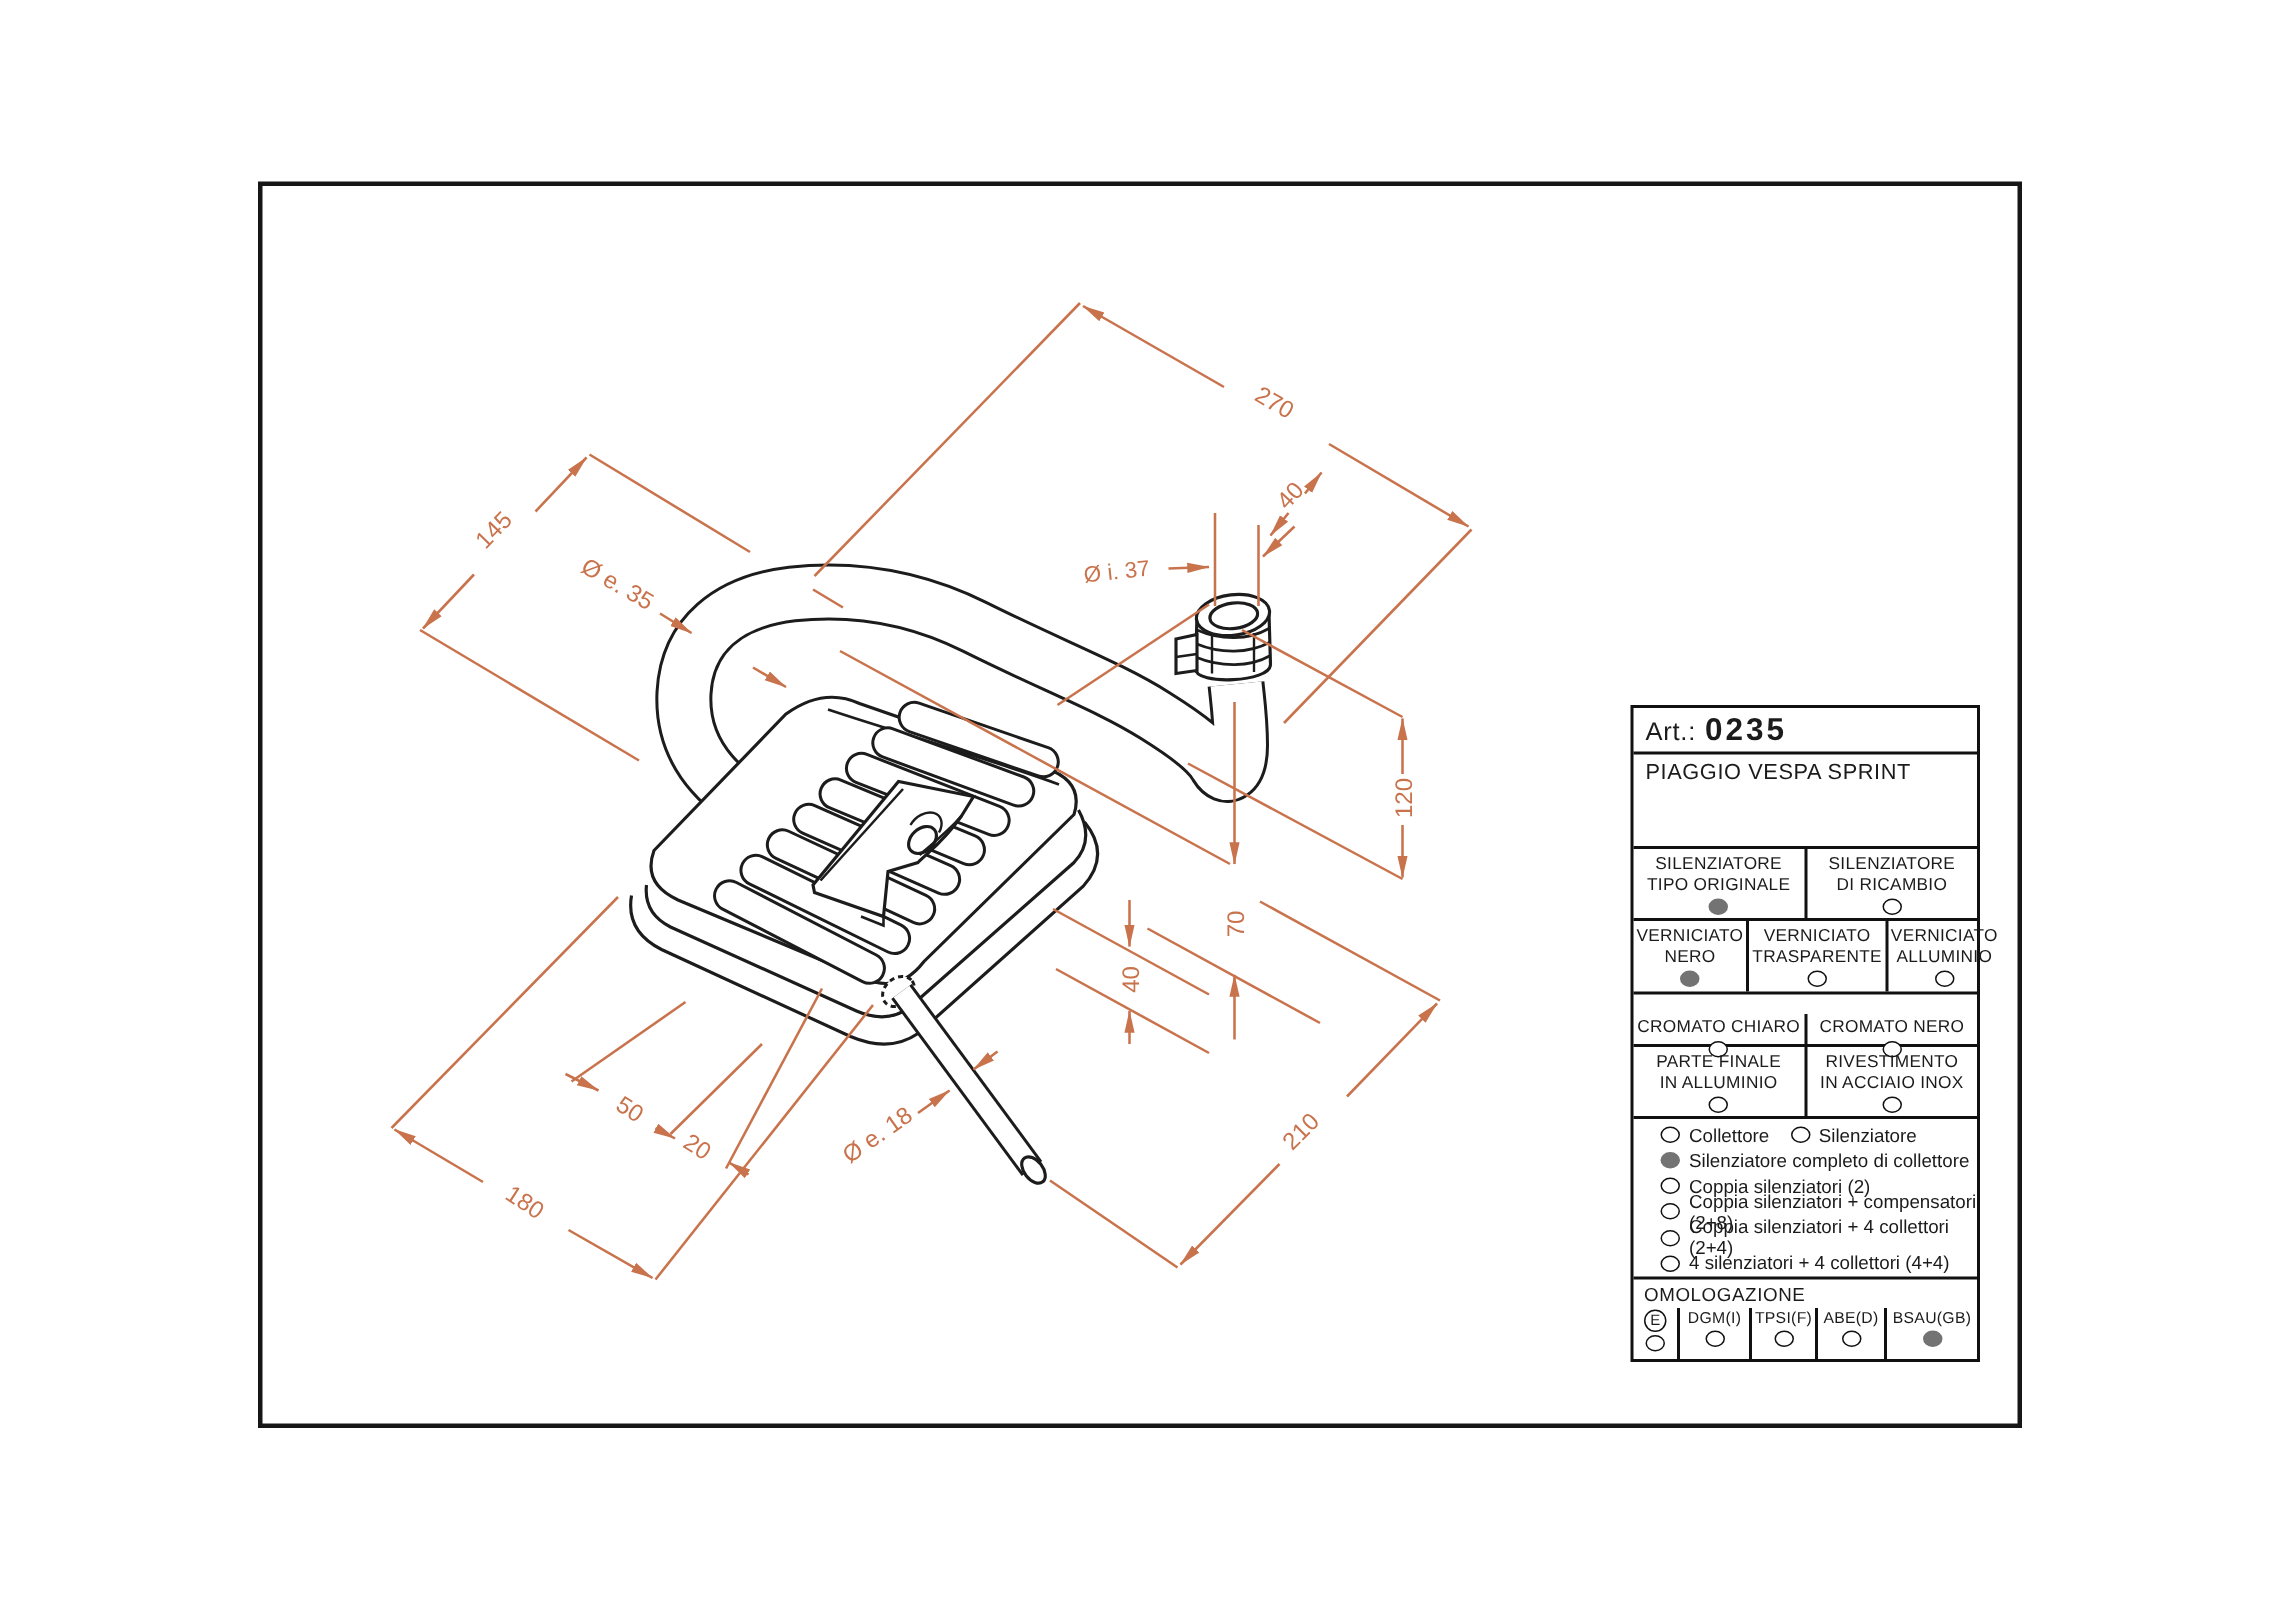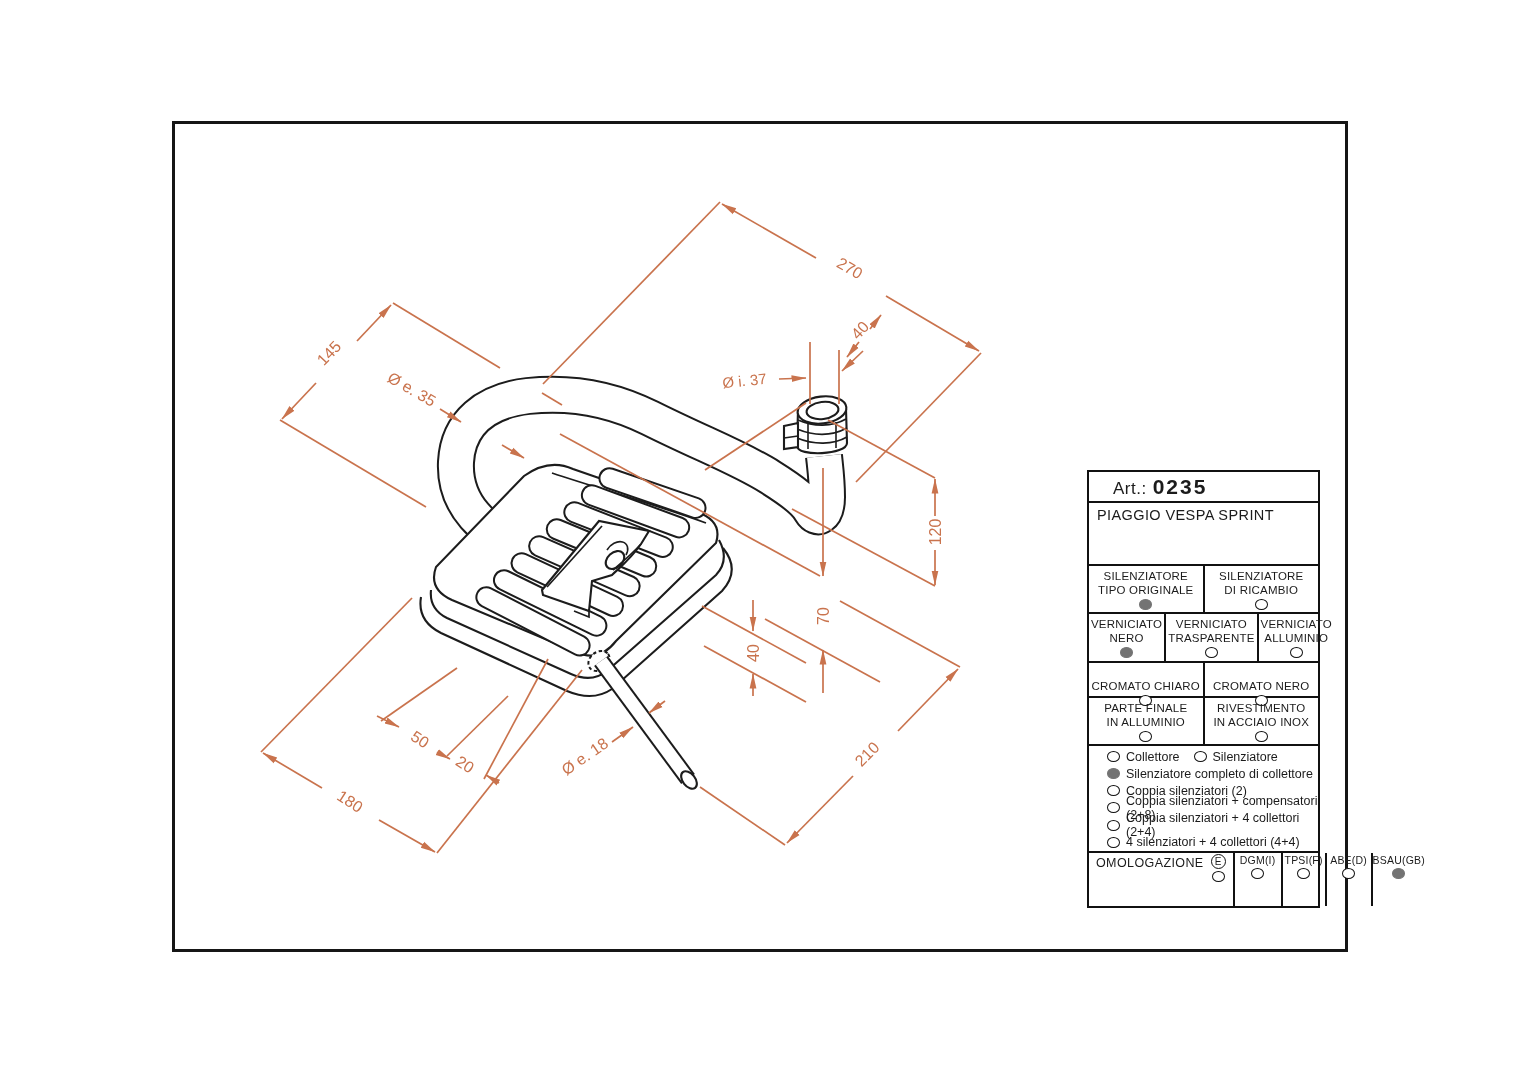--- a/index.html
+++ b/index.html
@@ -8,41 +8,41 @@
   #frame{position:absolute;left:172px;top:121px;width:1176px;height:831px;
          border:3px solid #161616;box-sizing:border-box;}
   #drawing{position:absolute;left:0;top:0;}
 
   
   #panel{position:absolute;left:1087px;top:470px;width:233px;height:438px;
          border:2.5px solid #111;box-sizing:border-box;background:#fff;
          display:flex;flex-direction:column;}
   .p-row{border-bottom:2px solid #111;box-sizing:border-box;display:flex;flex:0 0 auto;}
   .p-row:last-child{border-bottom:none;}
-  .art-row{height:31px;align-items:baseline;padding:3px 0 0 24px;}
+  .art-row{height:31px;align-items:baseline;padding:3px 0 0 8px;}
   .art-label{font-size:17px;letter-spacing:.5px;}
   .art-number{font-size:21px;font-weight:bold;letter-spacing:2px;margin-left:6px;}
   .model-row{height:63px;padding:4px 8px;}
   .model-name{font-size:14.5px;font-weight:normal;letter-spacing:.4px;}
   .cells-row{align-items:stretch;}
   .cell{flex:1;display:flex;flex-direction:column;align-items:center;justify-content:flex-start;
         padding:3px 2px 2px;border-left:2px solid #111;box-sizing:border-box;}
   .cell:first-child{border-left:none;}
   .cell .cap{font-size:11.5px;line-height:1.22;text-align:center;letter-spacing:.2px;}
   .radio{width:13px;height:11px;border:1.7px solid #111;border-radius:50%;
          box-sizing:border-box;background:#fff;margin-top:2px;flex:0 0 auto;}
   .radio[data-state="filled"]{background:#737373;border-color:#737373;}
   .row3{height:48px;} .row4{height:49px;} .row5{height:35px;} .row6{height:48px;}
-  .row5 .cell{flex-direction:row;flex-wrap:wrap;justify-content:center;align-items:flex-start;padding-top:16px;}
+  .row5 .cell{flex-direction:row;flex-wrap:wrap;justify-content:center;align-items:flex-start;padding-top:2px;margin-top:13px;}
   .row5 .cap{width:100%;}
   .opt-block{height:107px;display:flex;flex-direction:column;padding:2px 0 0 18px;box-sizing:border-box;}
   .opt-line{display:flex;align-items:center;height:17.4px;font-size:12.5px;}
   .opt-line .radio{margin:0 6px 0 0;}
   .opt-line .second{margin-left:14px;}
-  .omo-block{flex:1;display:flex;border-bottom:none;}
+  .omo-block{flex:1;display:flex;flex-direction:column;border-bottom:none;}
   .omo-title{font-size:12.5px;letter-spacing:.4px;padding:3px 0 0 7px;height:16px;}
   .omo-entries{flex:1;display:flex;}
   .omo-cell{display:flex;flex-direction:column;align-items:center;justify-content:flex-start;
             border-left:2px solid #111;box-sizing:border-box;padding-top:1px;}
   .omo-cell:first-child{border-left:none;}
   .omo-cell .cap{font-size:10.5px;letter-spacing:.2px;}
   .omo-cell .radio{margin-top:2px;}
   .circ-e{width:15px;height:15px;border:1.5px solid #111;border-radius:50%;font-size:10px;
           display:flex;align-items:center;justify-content:center;box-sizing:border-box;}
   .w29{flex:0 0 29px;} .w48{flex:0 0 48px;} .w44{flex:0 0 44px;} .w46{flex:0 0 46px;} .wrest{flex:1;}

